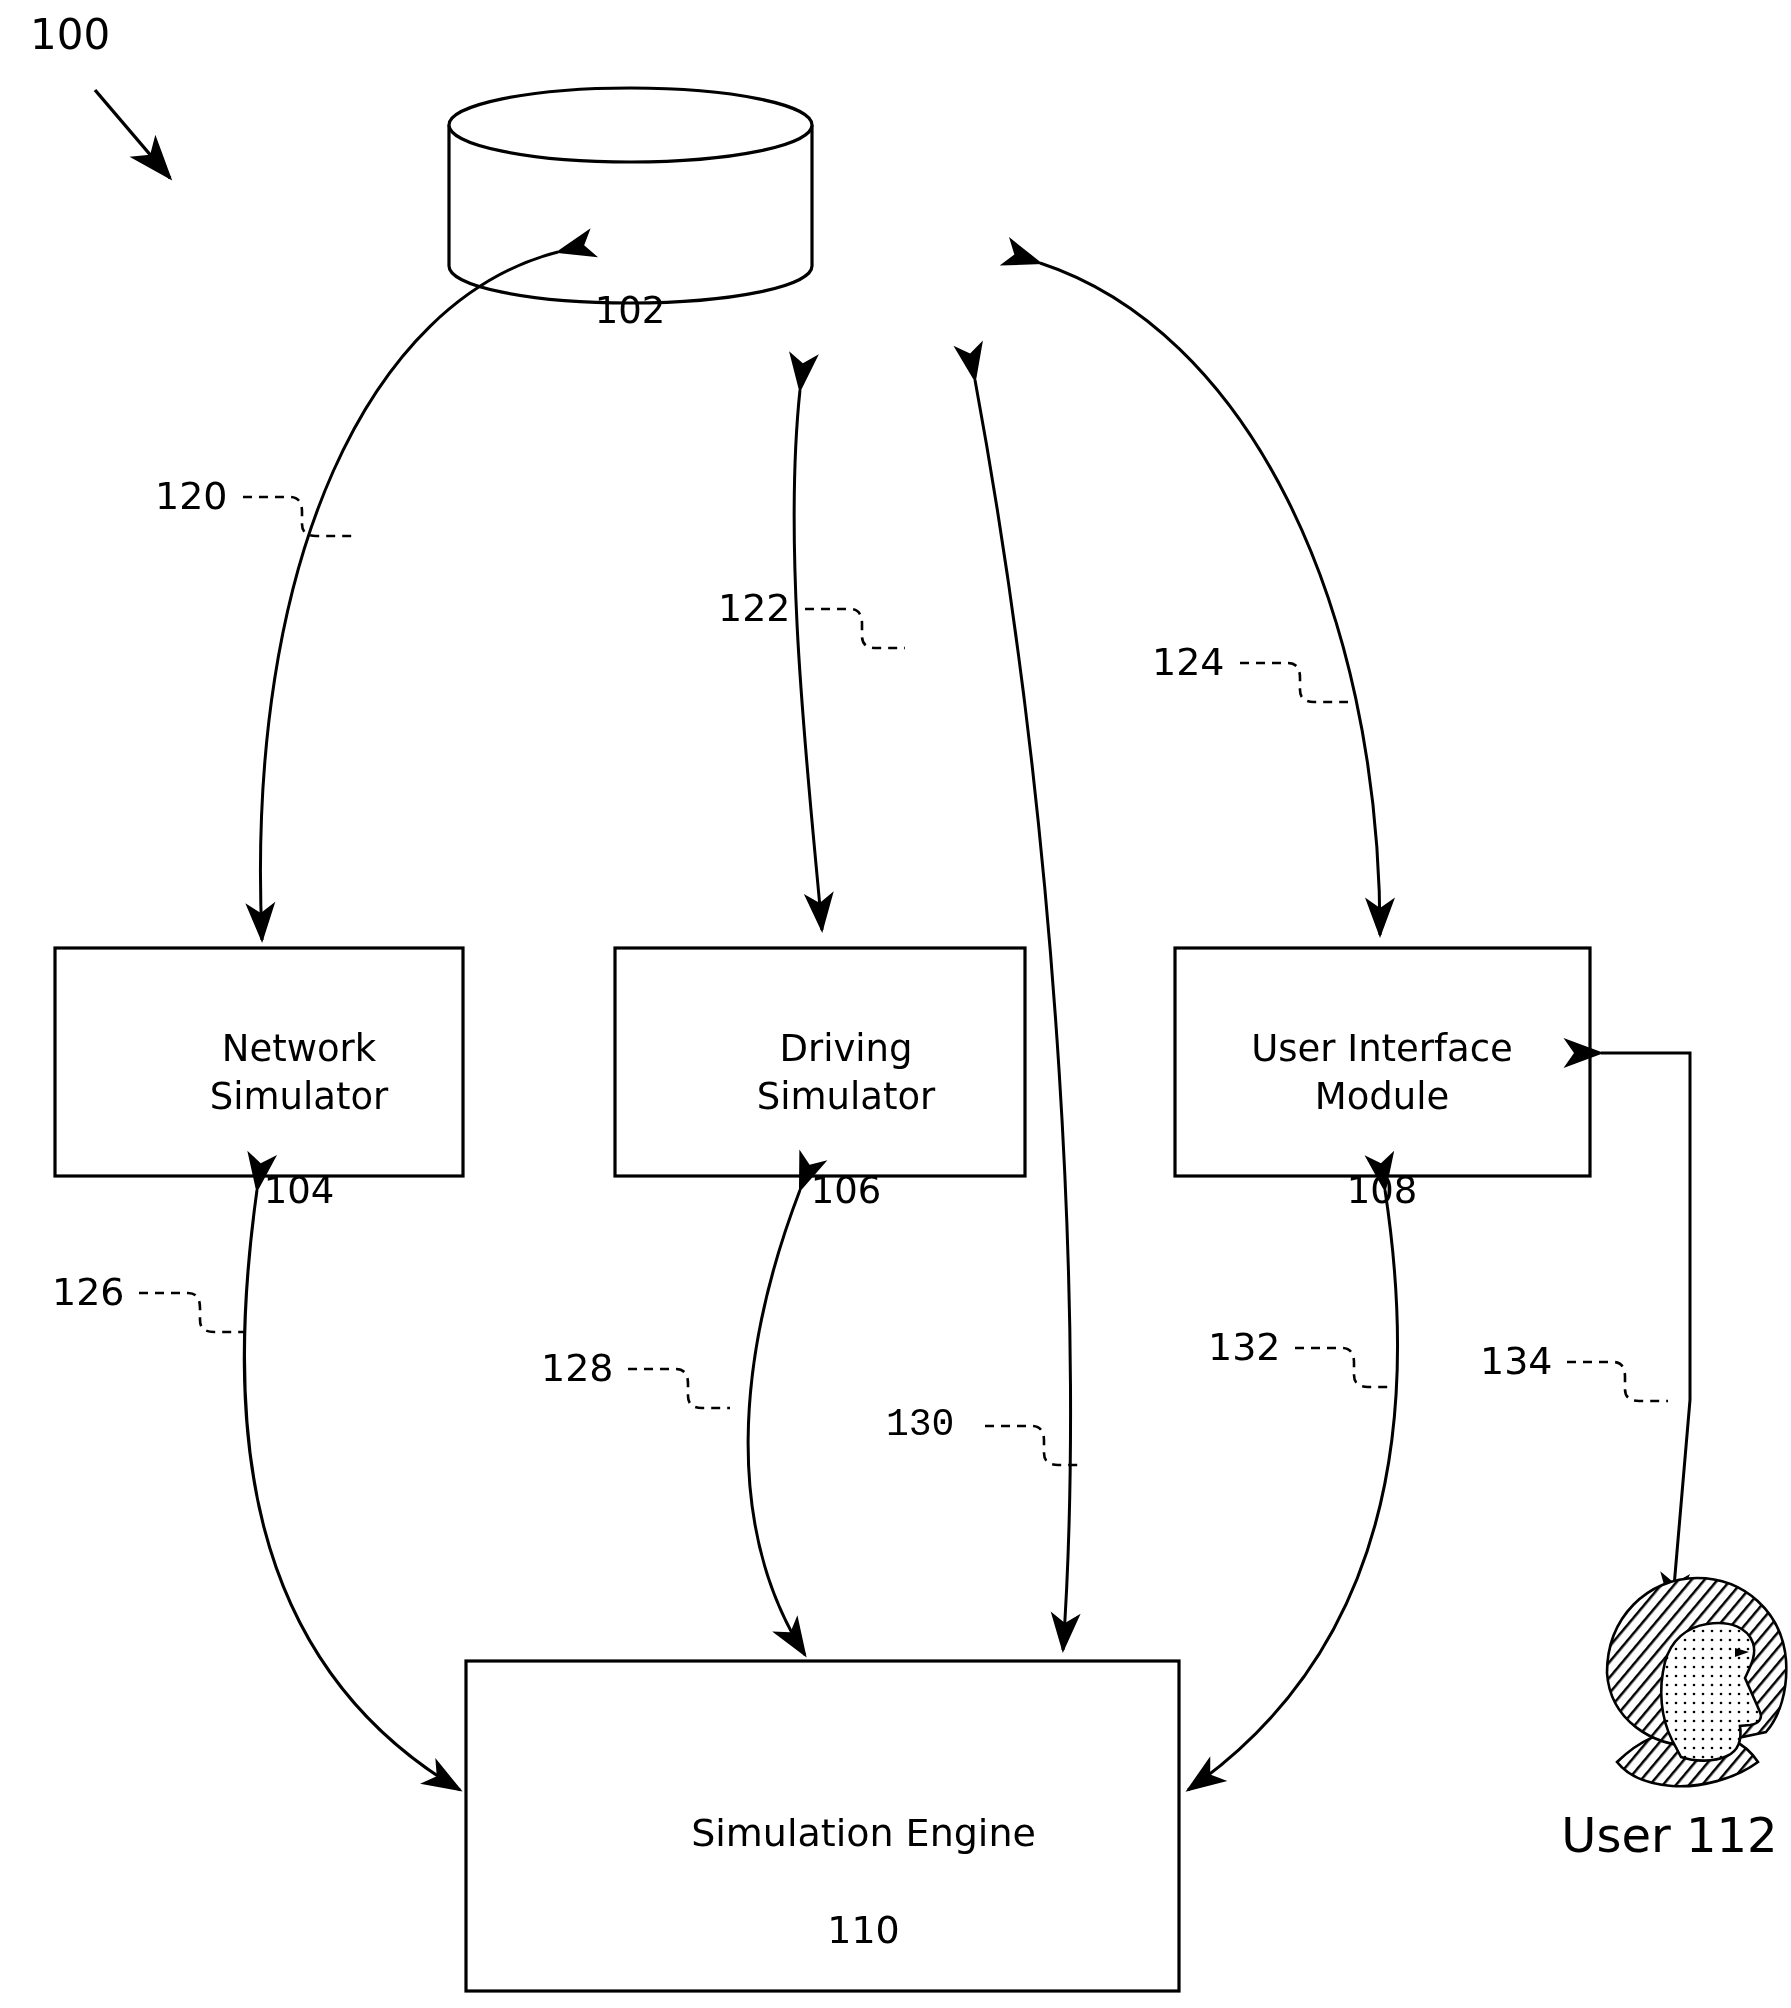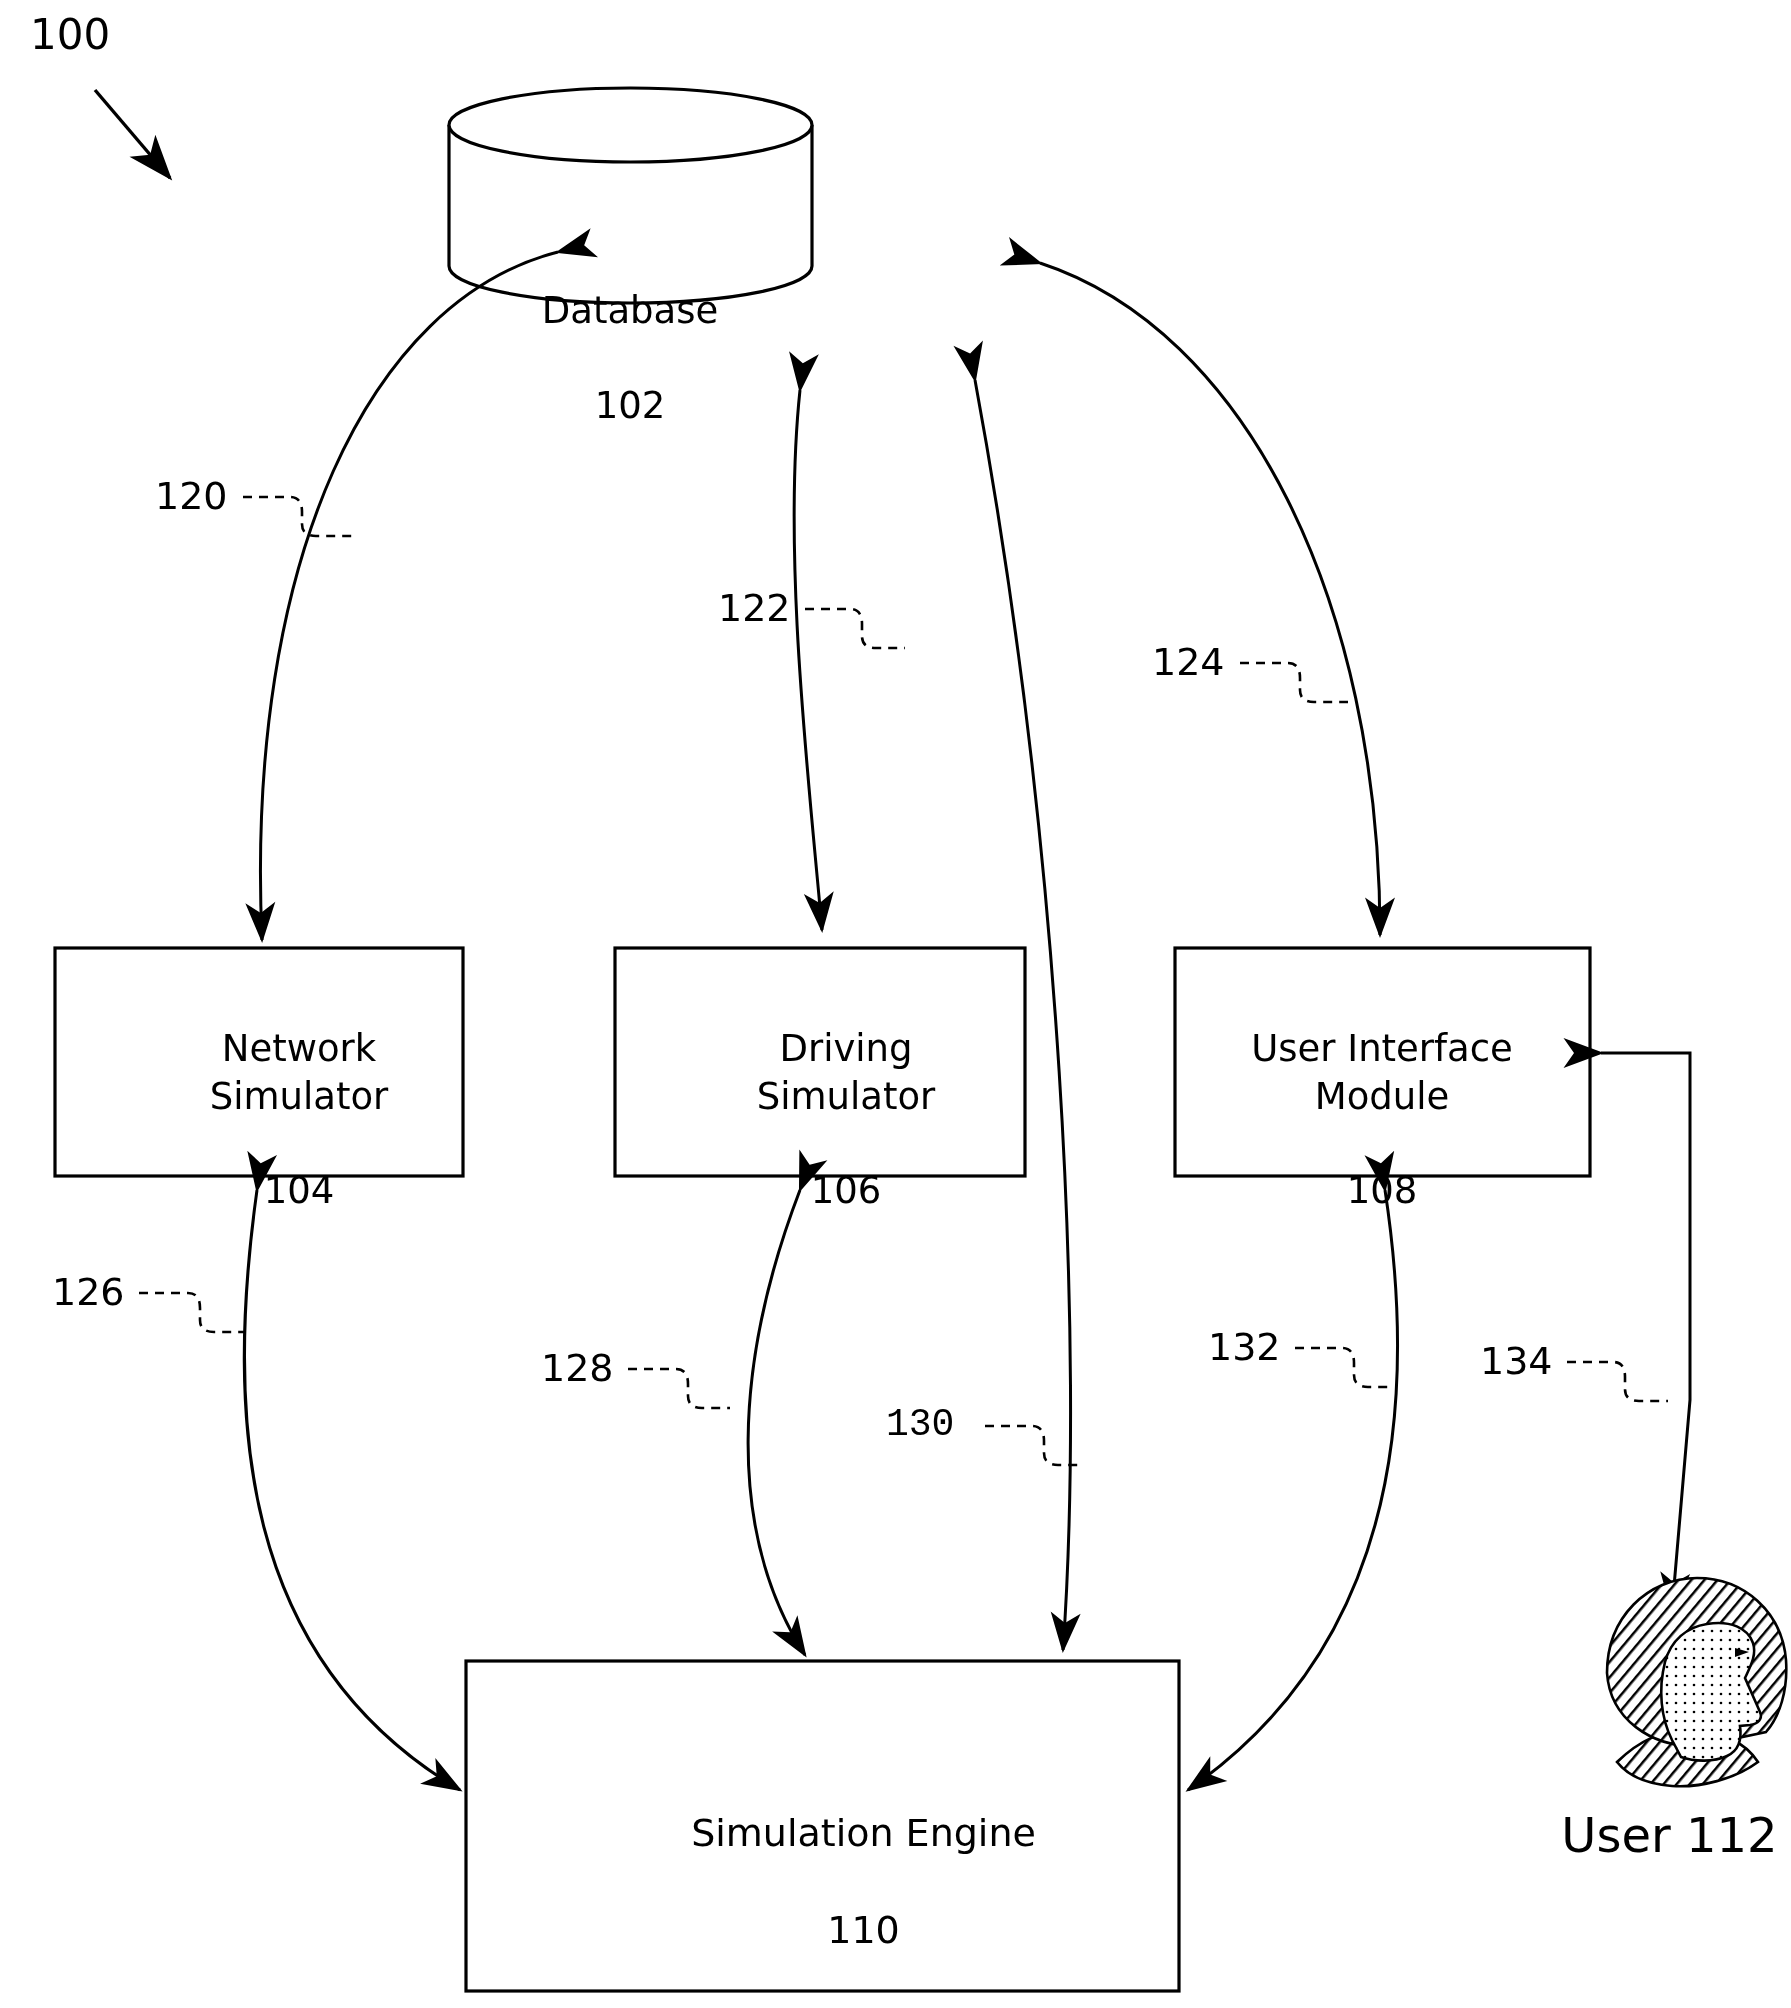--- a/index.html
+++ b/index.html
@@ -163,21 +163,20 @@
                L1672,1740 C1661,1718 1658,1690 1665,1662
                C1671,1640 1687,1627 1707,1624 Z" fill="url(#dots)" stroke="#000" stroke-width="2.6"></path>
 
       <path d="M1735,1648 L1749,1652 L1735,1657 Z" fill="#000"></path>
     </g>
   </svg>
 
   <div class="fig-num" style="left:30px; top:10px;">100</div>
 
   <div class="node-label db-label" style="left:470px; top:240px; width:320px;">
-    <div>Database</div>
     <div>102</div>
   </div>
 
   <div class="node-label box-label" style="left:55px; top:978px; width:488px;">
     <div>Network
 Simulator</div>
     <div>104</div>
   </div>
 
   <div class="node-label box-label" style="left:615px; top:978px; width:462px;">

